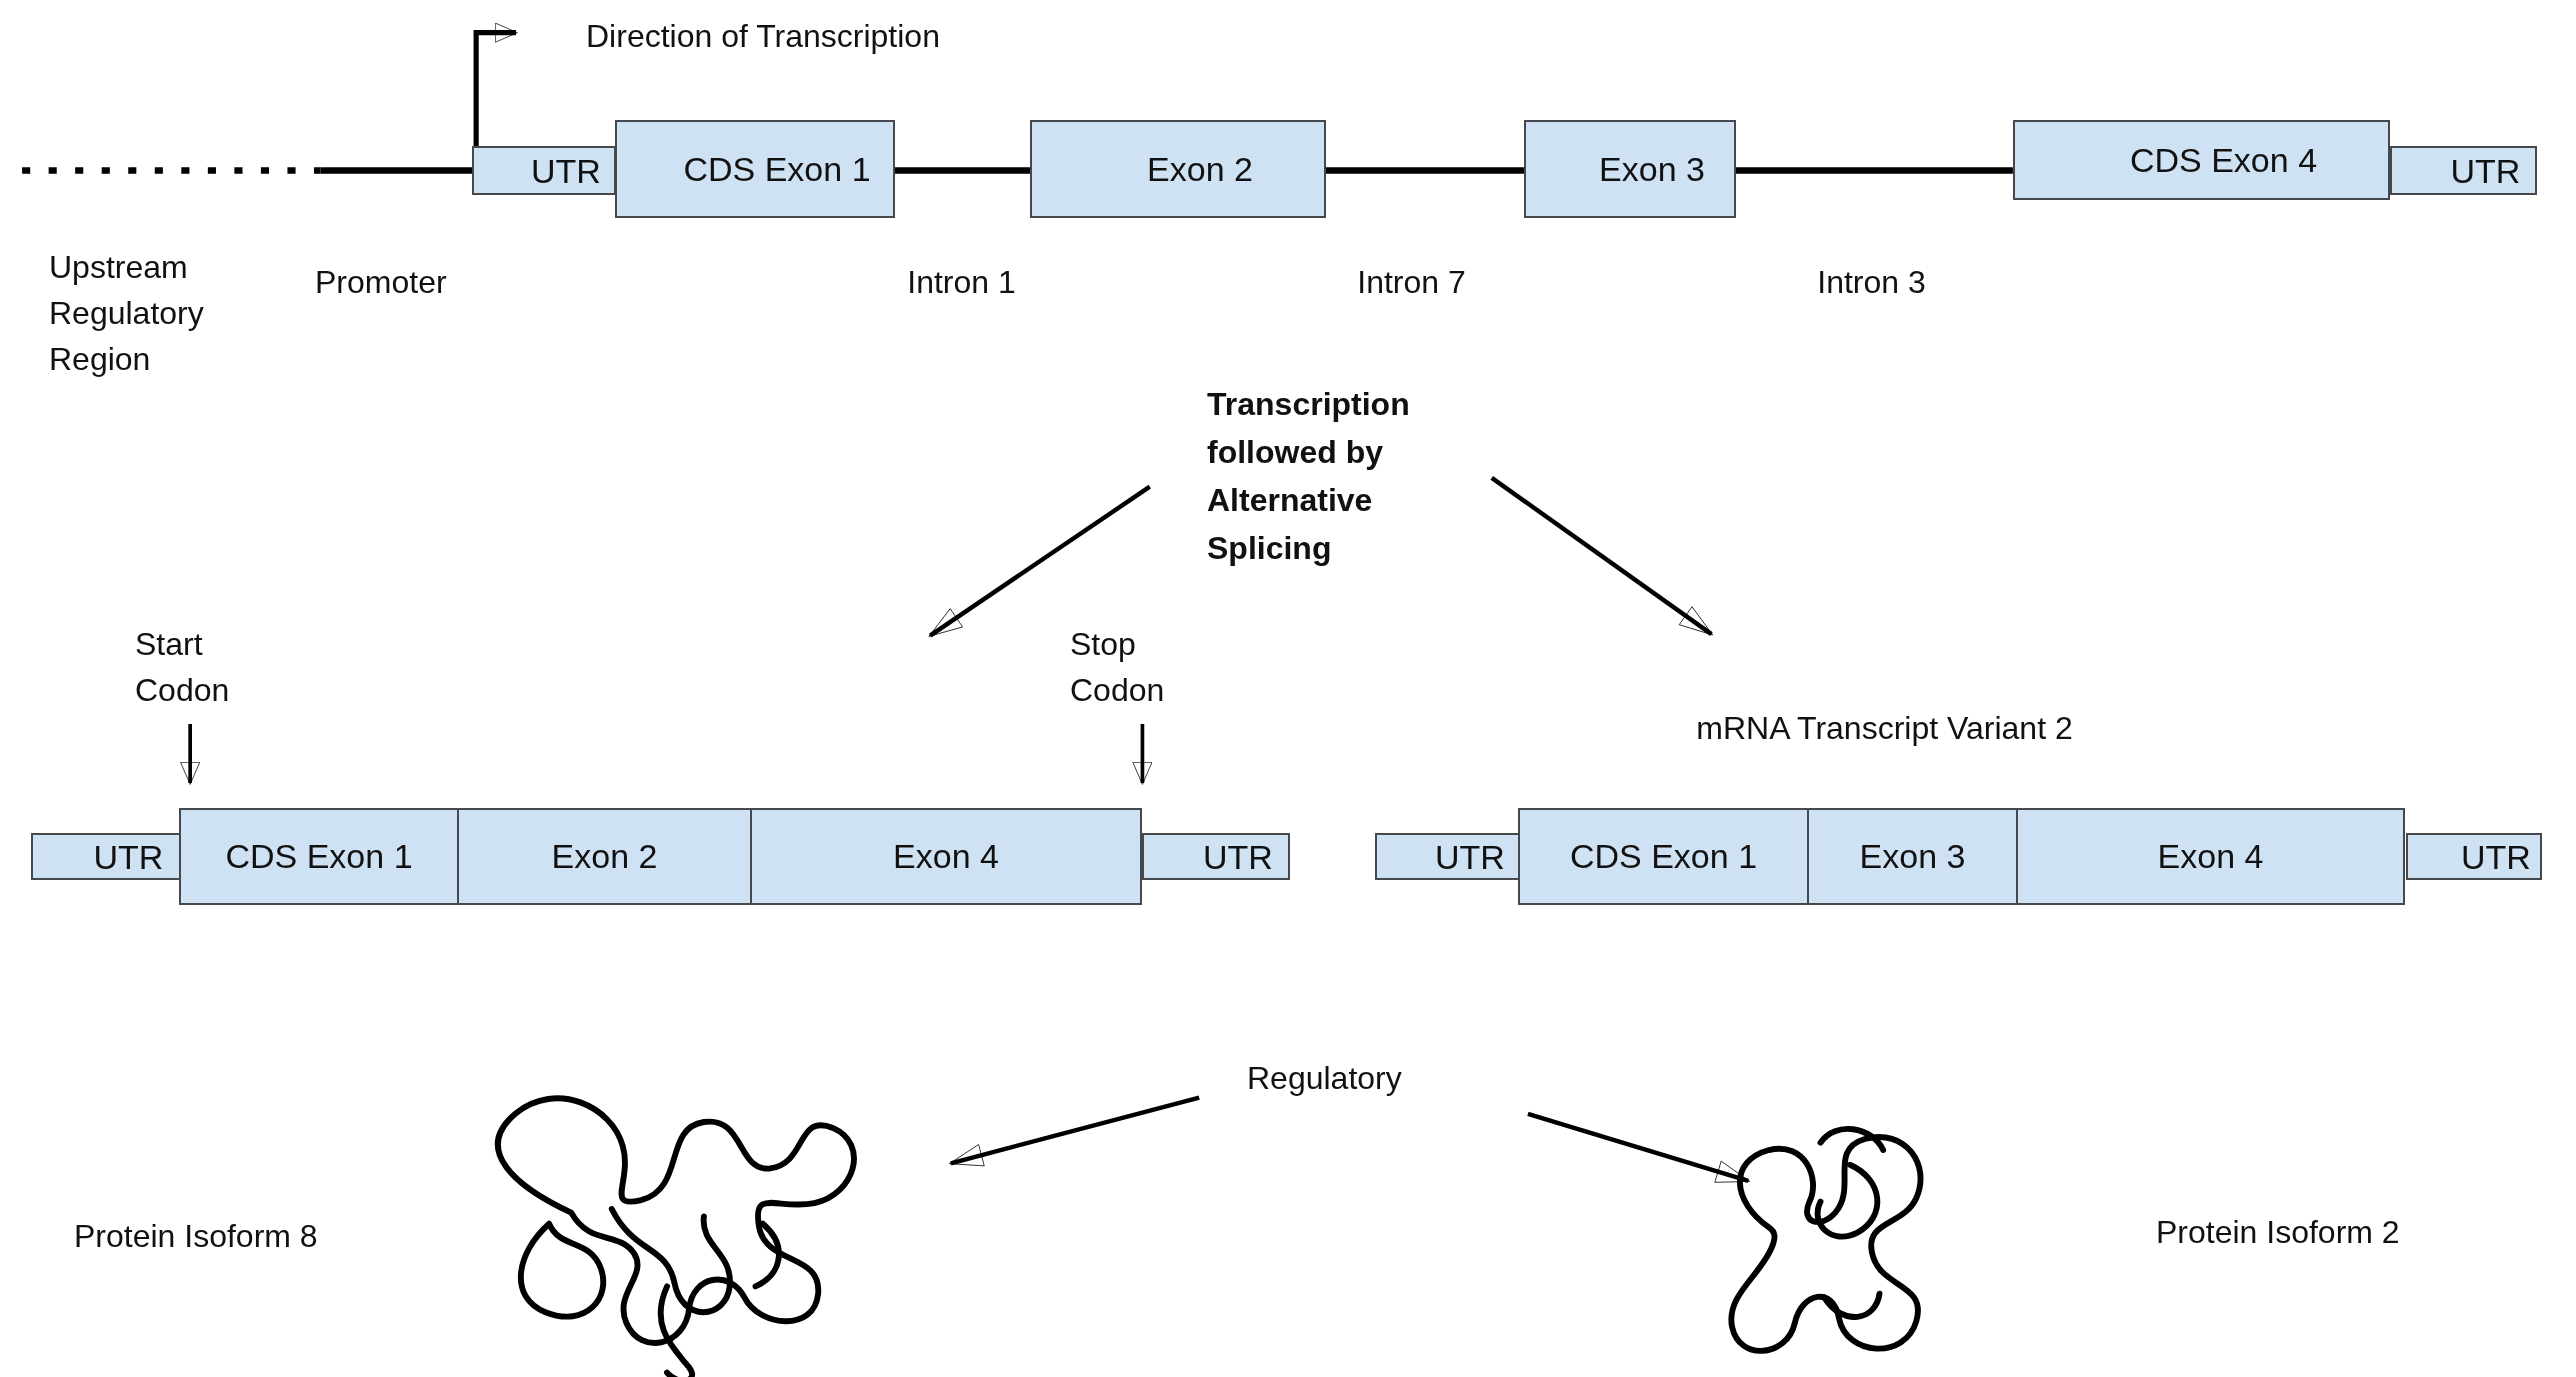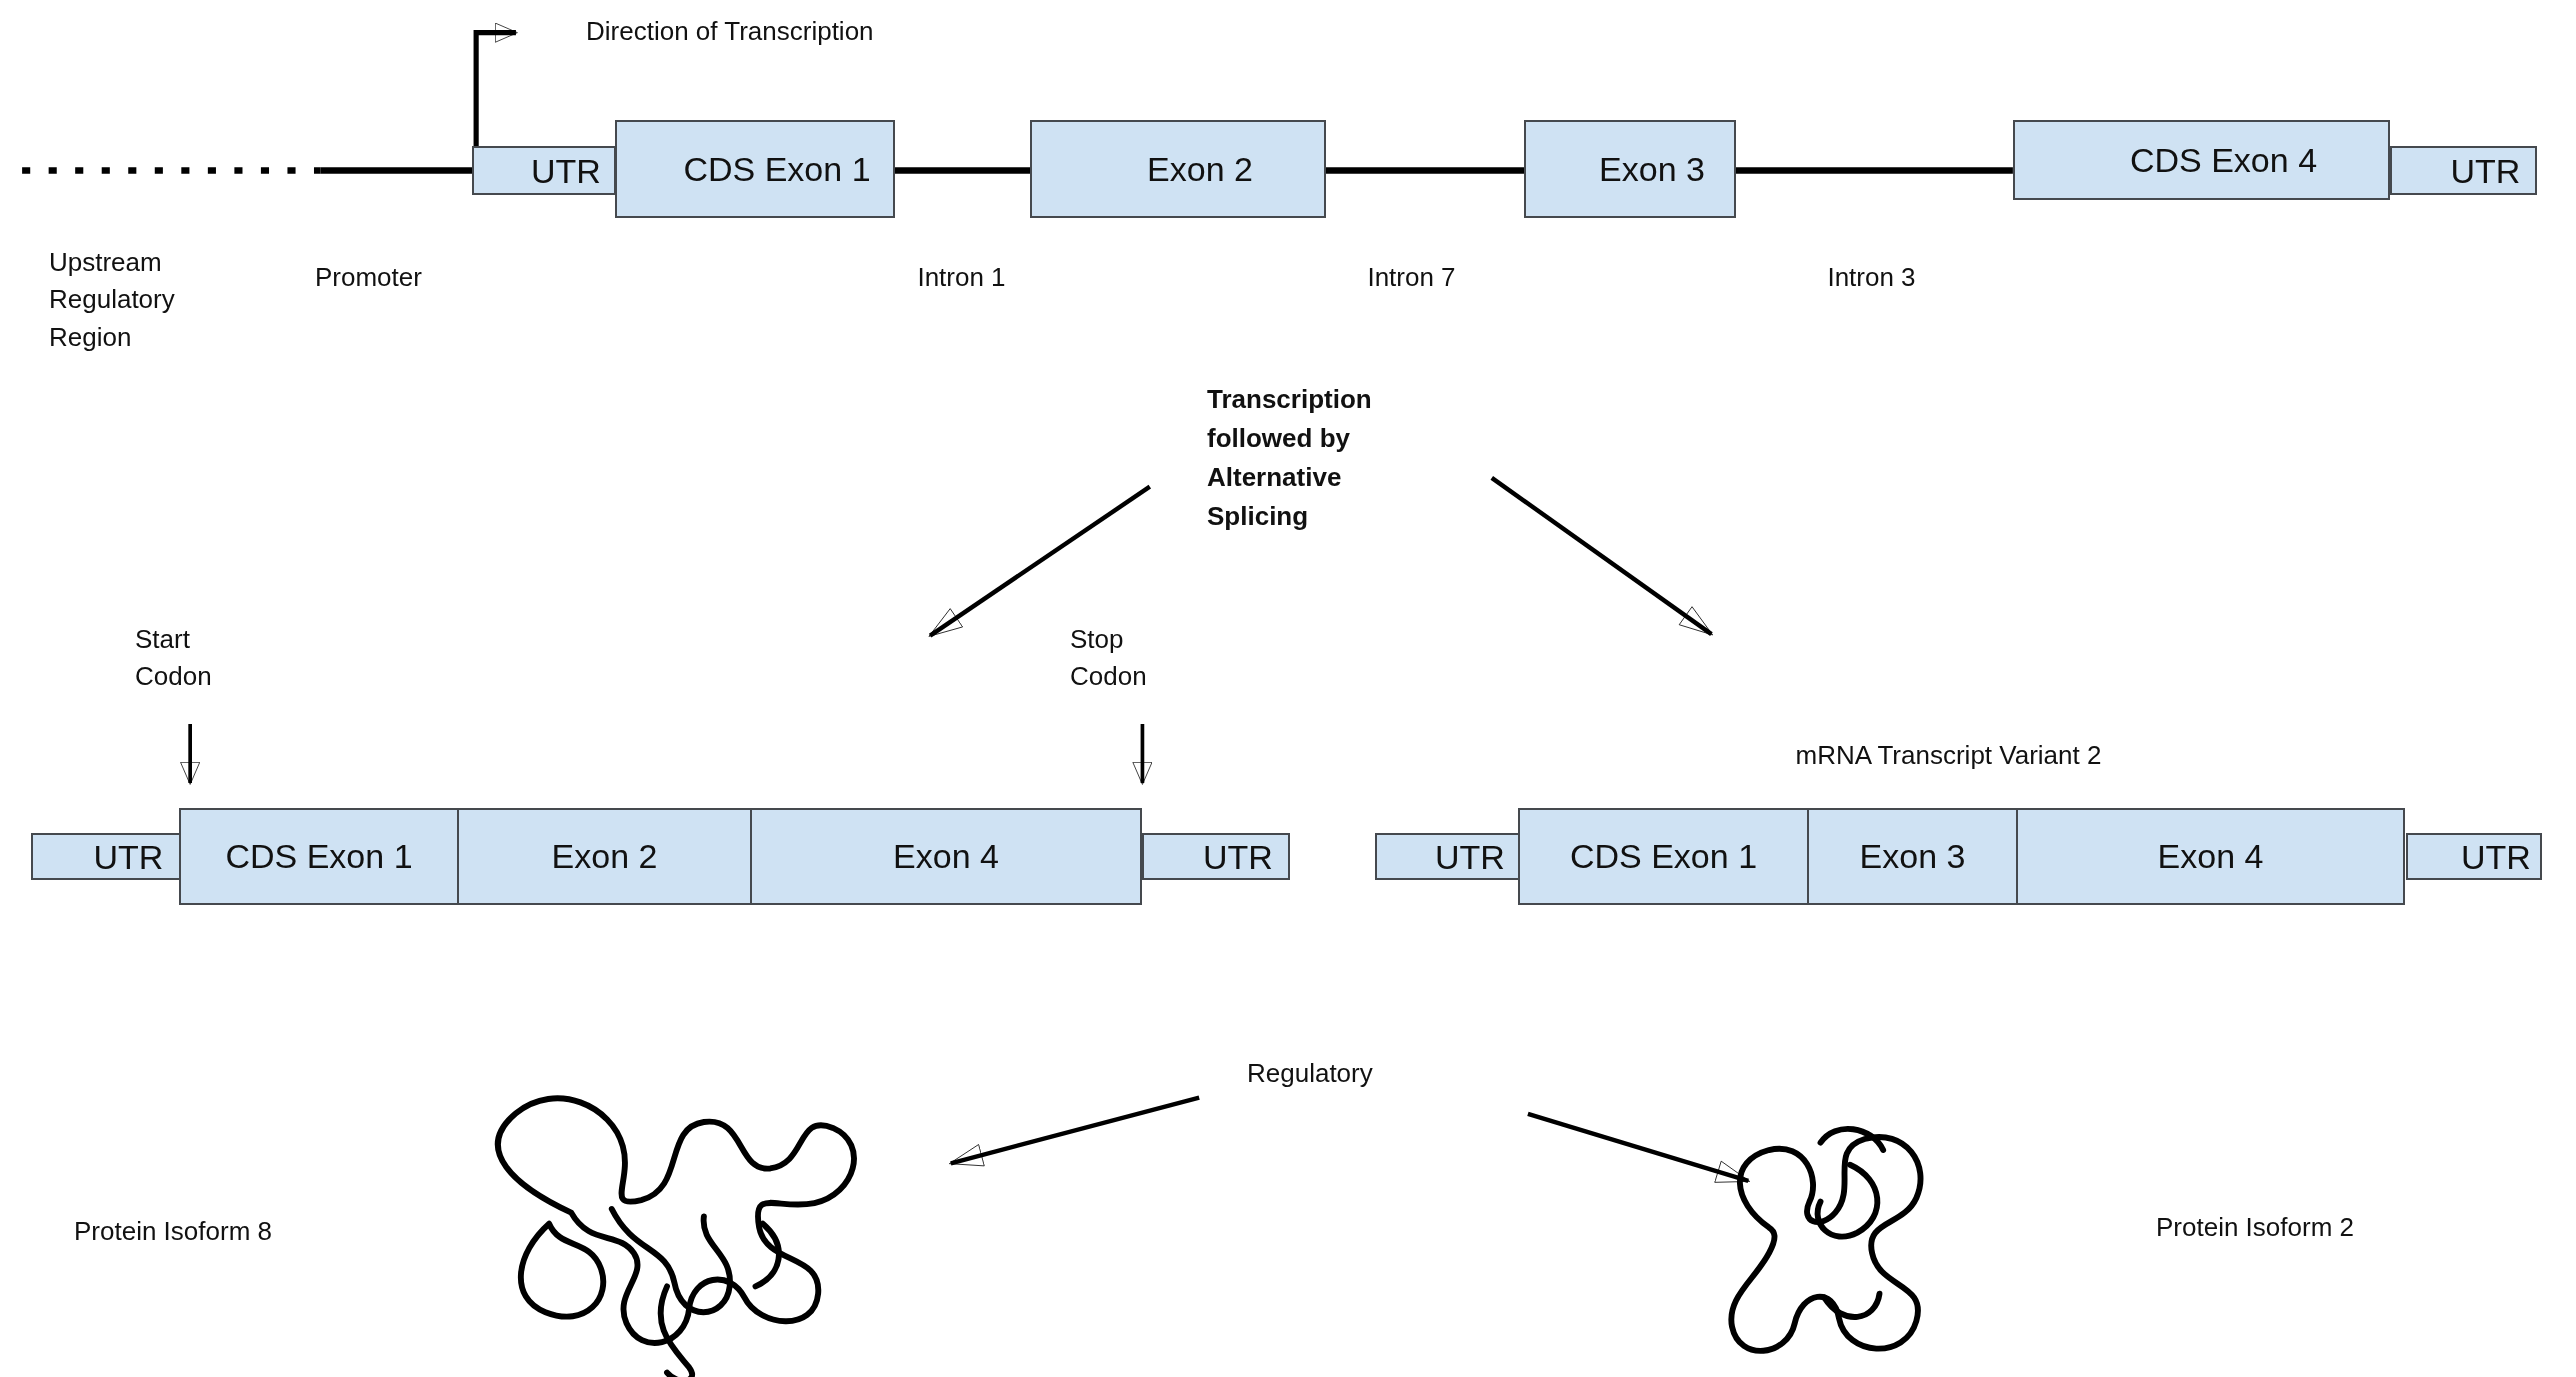--- a/index.html
+++ b/index.html
@@ -22,21 +22,21 @@
     position:absolute;box-sizing:border-box;
     background:var(--box_fill,#cfe2f3);
     border:2.9px solid var(--box_border,#45494e);
     display:flex;align-items:stretch;
   }
   .segGroup .seg{
     box-sizing:border-box;display:flex;align-items:center;justify-content:center;
     font-size:34px;white-space:nowrap;
   }
   .segGroup .seg + .seg{border-left:2.9px solid var(--box_border,#45494e);}
-  .label{position:absolute;font-size:26px;line-height:1.44;white-space:pre-line;}
+  .label{position:absolute;font-size:32px;line-height:1.44;white-space:pre-line;}
   .label.center{text-align:center;}
   .label.bold{font-weight:bold;line-height:1.5;}
 </style>
 </head>
 <body>
 
 <div id="canvas">
 
   <svg class="lines" viewBox="0 0 3495 1869">
     <defs>
@@ -133,21 +133,21 @@
       <span>Exon 2</span>
     </div>
     <div class="seg" style="flex:1;">
       <span>Exon 4</span>
     </div>
   </div>
   <div class="box" style="left:1142px;top:833px;width:148px;height:47px;">
     <span>UTR</span>
   </div>
 
-  <div class="label center" style="left:1580px;top:705px;width:737px;margin-top:32px;">mRNA Transcript Variant 2</div>
+  <div class="label center" style="left:1516px;top:705px;width:737px;">mRNA Transcript Variant 2</div>
 
   <div class="box" style="left:1375px;top:833px;width:146px;height:47px;">
     <span>UTR</span>
   </div>
   <div class="segGroup" style="left:1518px;top:808px;width:887px;height:97px;">
     <div class="seg" style="width:287px;">
       <span>CDS Exon 1</span>
     </div>
     <div class="seg" style="width:209px;">
       <span>Exon 3</span>

